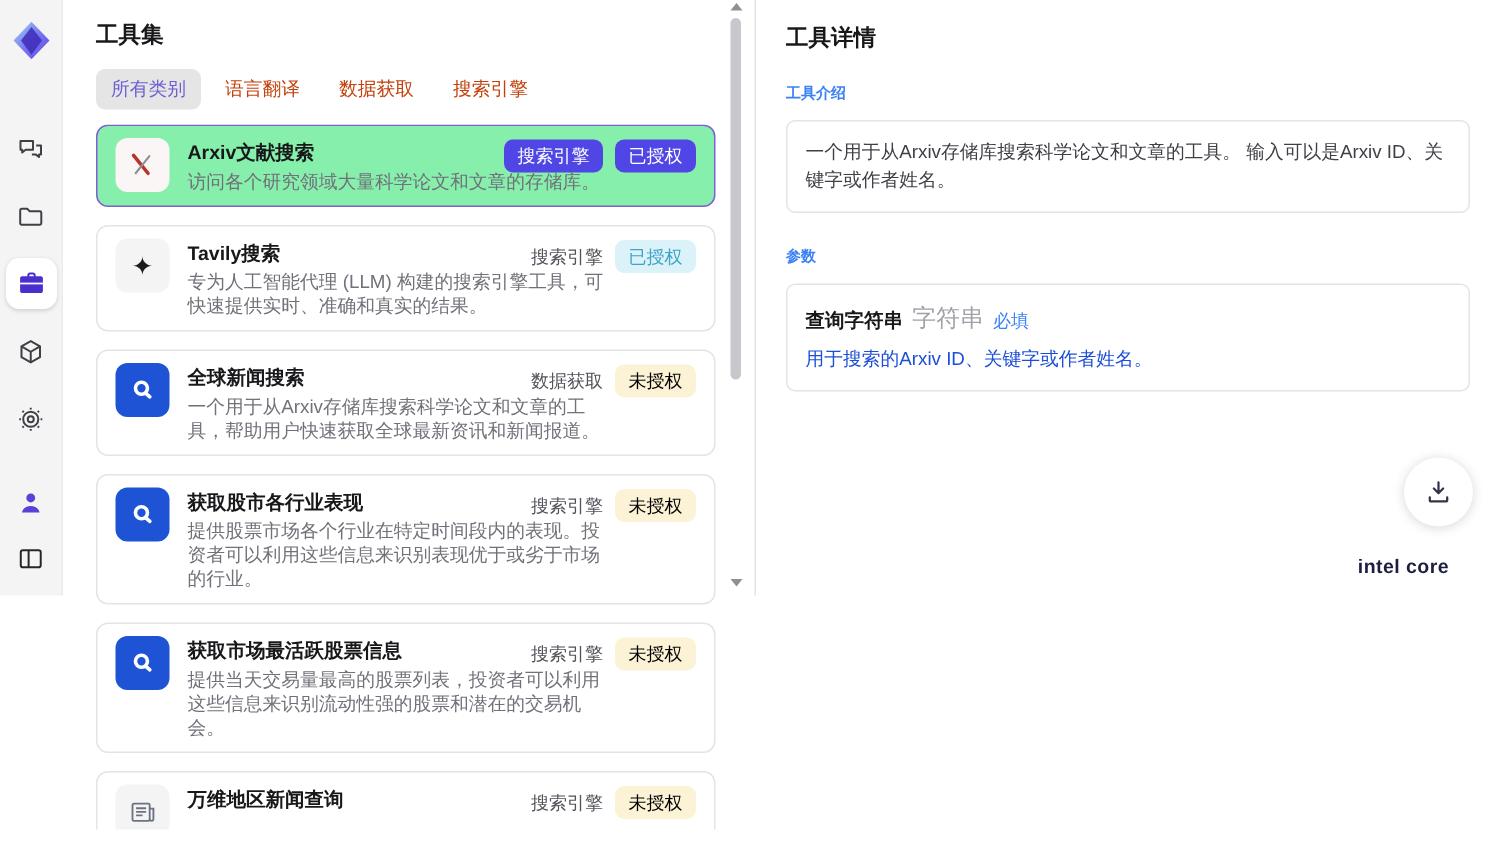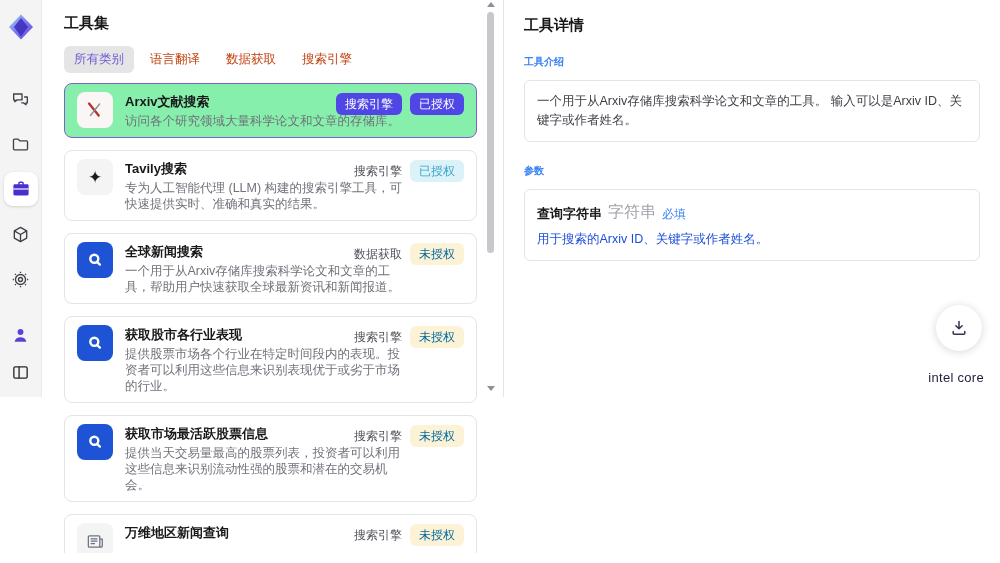--- a/index.html
+++ b/index.html
@@ -33,21 +33,21 @@
   .icon-blue { background:#1d53d4; }
   .icon-news { background:#f4f4f5; }
   .tool-body { flex:1; min-width:0; padding-top:1px; }
   .tool-name { font-size:13px; font-weight:bold; color:#18181b; margin-bottom:3px; line-height:17px; }
   .tool-desc { font-size:12.5px; color:#71717a; line-height:16px; max-width:278px; }
   .badges { position:absolute; top:9px; right:12px; display:flex; gap:8px; align-items:center; }
   .badge { font-size:12px; line-height:1; padding:5px 9px; border-radius:6px; white-space:nowrap; }
   .badge-solid { background:#4f46e5; color:#fff; }
   .cat-text { font-size:12px; color:#52525b; white-space:nowrap; }
   .tint-cyan { background:#dcf2f9; color:#3ba4c7; }
-  .tint-amber { background:#fcf3d6; color:#0369a1; }
+  .tint-amber { background:#fcf3d6; color:#000000; }
 
   
   .vscroll { position:absolute; top:2px; right:8px; bottom:6px; width:9px; }
   .vscroll .arrow-up, .vscroll .arrow-down { position:absolute; left:1px; width:0; height:0;
     border-left:4px solid transparent; border-right:4px solid transparent; }
   .arrow-up { top:0; border-bottom:5px solid #8f8f98; }
   .arrow-down { bottom:0; border-top:5px solid #8f8f98; }
   .thumb { position:absolute; top:10px; left:1px; width:7px; height:62%; background:#c7c7cc; border-radius:4px; }
 
   
@@ -59,21 +59,21 @@
   .param-box { border:1px solid #e4e4e7; border-radius:6px; padding:12px; background:#fff; }
   .param-head { display:flex; align-items:flex-end; gap:6px; margin-bottom:8px; }
   .param-name { font-size:13px; font-weight:bold; color:#18181b; }
   .param-type { font-size:16px; color:#a1a1aa; }
   .param-required { font-size:12px; color:#3b82f6; }
   .param-desc { font-size:12.5px; color:#1d4ed8; }
 
   
   .fab { position:absolute; right:18px; bottom:46px; width:46px; height:46px; border-radius:50%;
     background:#fff; box-shadow:0 1px 8px rgba(0,0,0,.16); display:grid; place-items:center; cursor:pointer; }
-  .brand { position:absolute; right:16px; bottom:12px; font-size:13px; font-weight:normal;
+  .brand { position:absolute; right:34px; bottom:12px; font-size:13px; font-weight:bold;
     color:#1d1d3f; letter-spacing:.3px; }
 </style>
 </head>
 <body>
 
 <div class="app">
 
   <div class="rail">
     <svg class="logo" viewBox="0 0 30 30">
       <defs>

